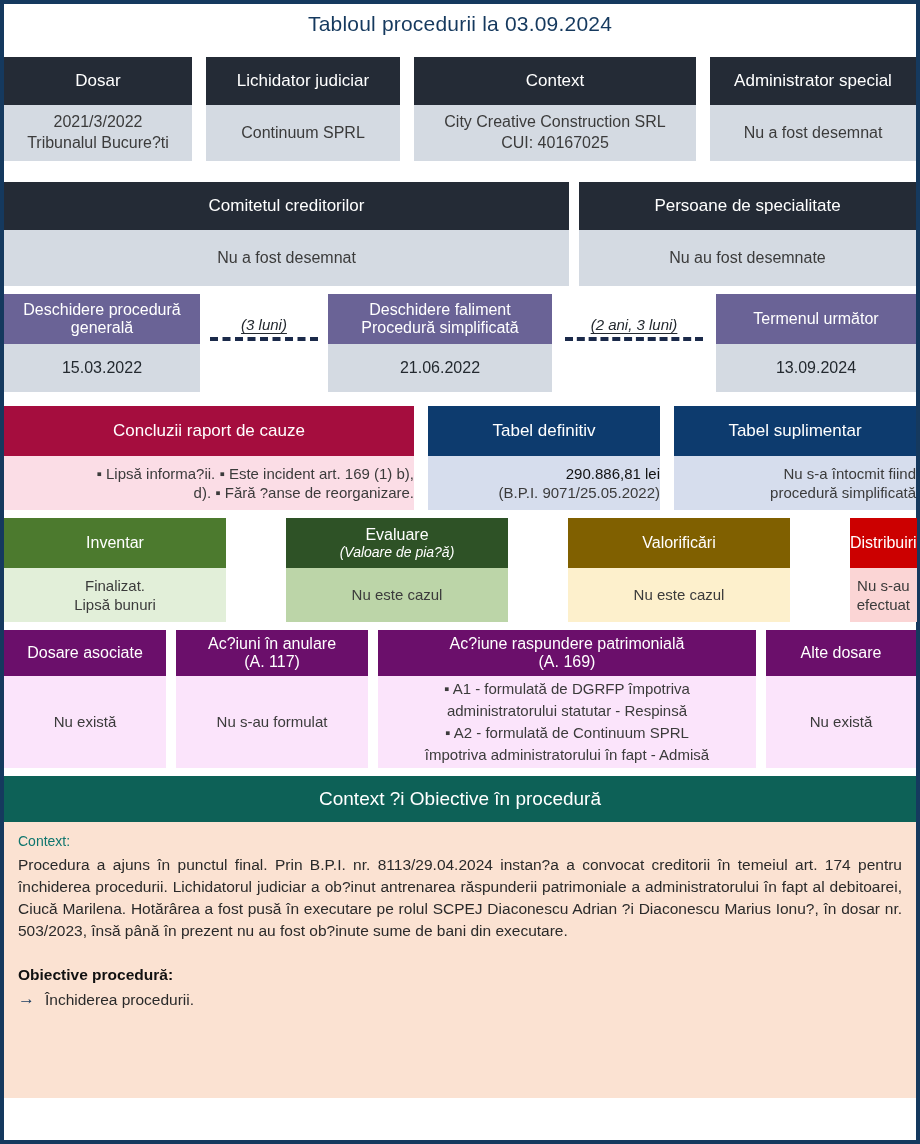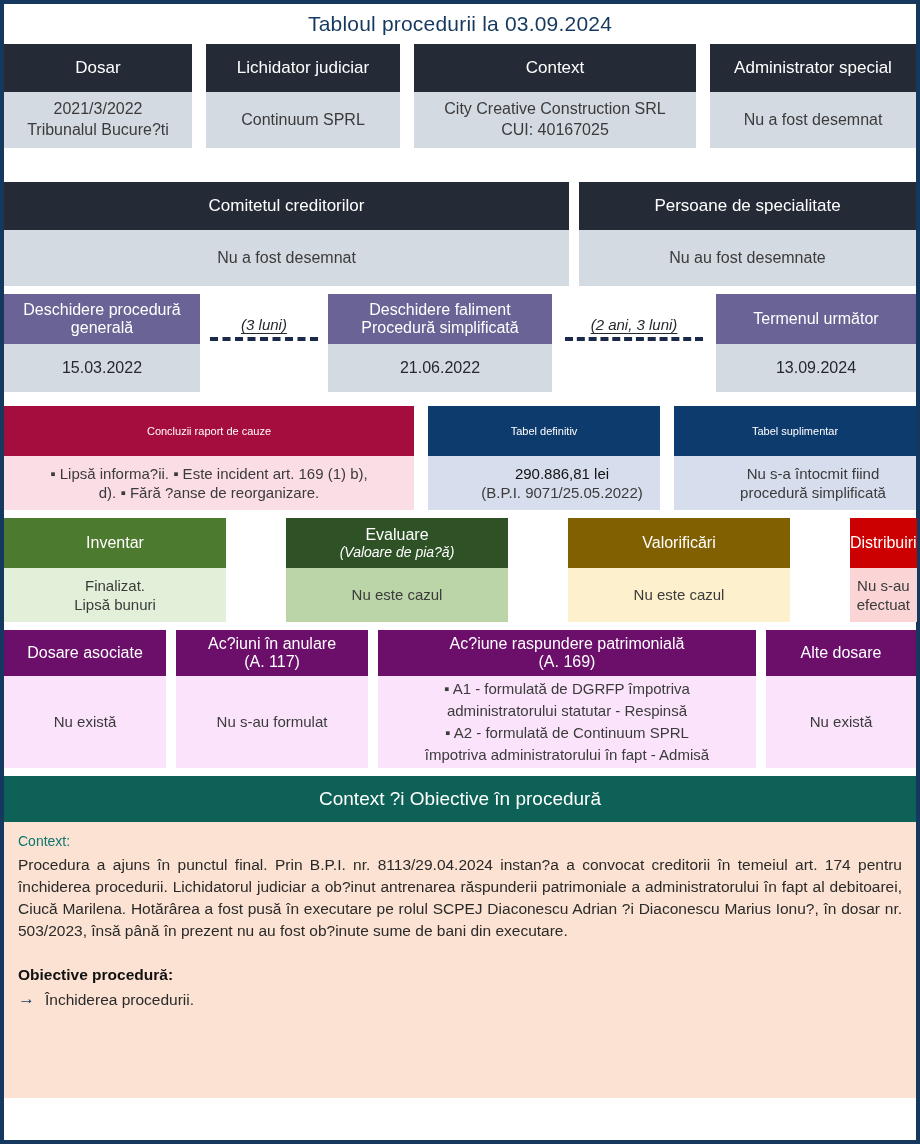--- a/index.html
+++ b/index.html
@@ -27,21 +27,21 @@
     color:#ffffff;text-align:center;line-height:1.15;
   }
   .bd{
     display:flex;flex-direction:column;align-items:center;justify-content:center;
     text-align:center;line-height:1.3;color:#3b3b3b;
   }
   .hd-dark{background:#242b36;}
   .bd-grey{background:#d4dae2;}
 
   
-  .r1{height:130px;padding:0 0 0 0;}
+  .r1{height:130px;padding:0 0 0 0;align-items:center;}
   .r1 .hd{height:48px;font-size:17px;}
   .r1 .bd{height:56px;font-size:16px;}
 
   
   .r2{height:104px;margin-top:8px;}
   .r2 .hd{height:48px;font-size:17px;}
   .r2 .bd{height:56px;font-size:16px;}
 
   
   .r3{height:104px;margin-top:8px;align-items:flex-start;}
@@ -56,22 +56,22 @@
     text-decoration:underline;text-decoration-color:#23292f;
     text-underline-offset:3px;
   }
   .tl-conn .dashes{
     margin-top:4px;width:84%;height:0;
     border-top:4px dashed #1b2a4a;
   }
 
   
   .r4{height:104px;margin-top:8px;}
-  .r4 .hd{height:50px;font-size:11px;}
-  .r4 .bd{height:54px;font-size:15px;}
+  .r4 .hd{height:50px;font-size:17px;}
+  .r4 .bd{height:54px;font-size:15px;align-items:flex-end;}
   .hd-crimson{background:#a50d3e;}
   .bd-pink{background:#fbdde6;}
   .hd-navy{background:#0d3b6e;}
   .bd-lav{background:#d6dded;padding-left:36px;}
 
   
   .r5{height:104px;margin-top:8px;gap:23px;}
   .r5 .hd{height:50px;font-size:16px;}
   .r5 .bd{height:54px;font-size:15px;}
   .hd-green{background:#4c7a2e;}

